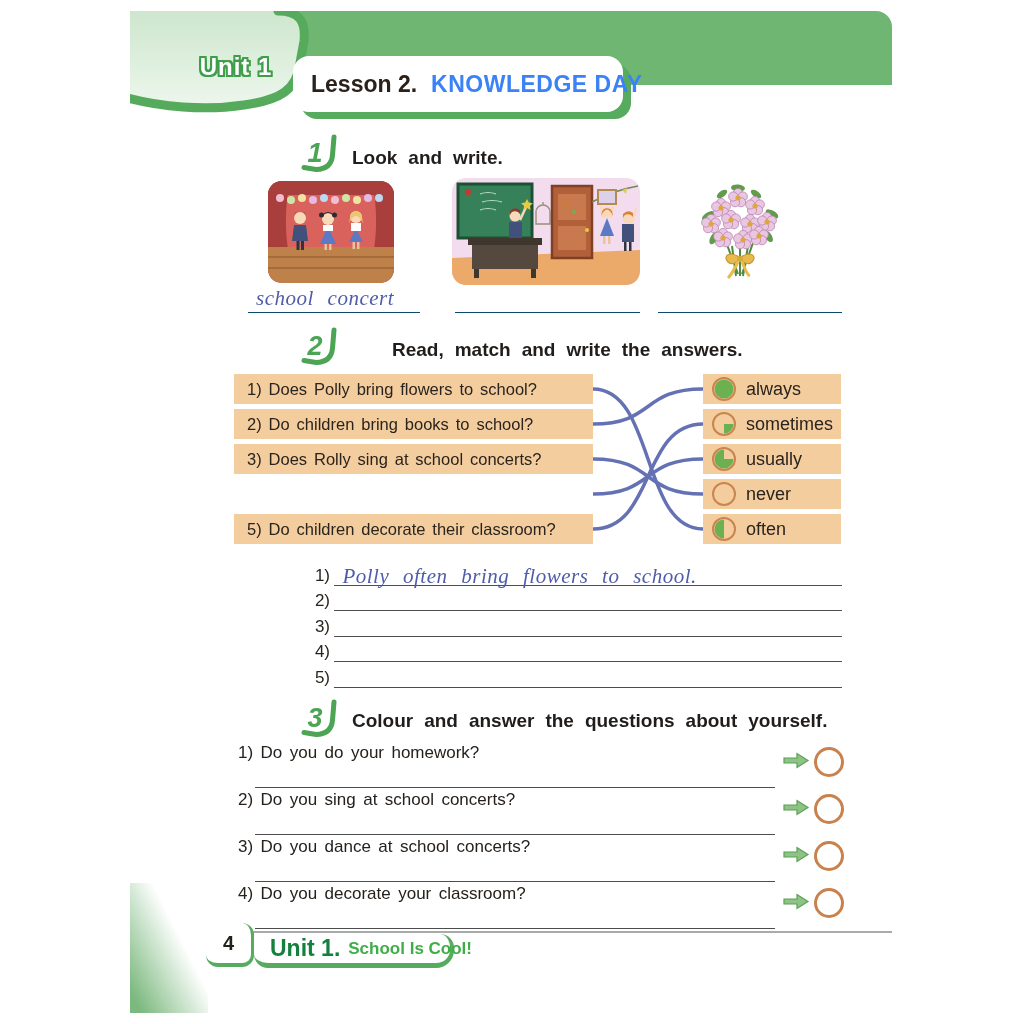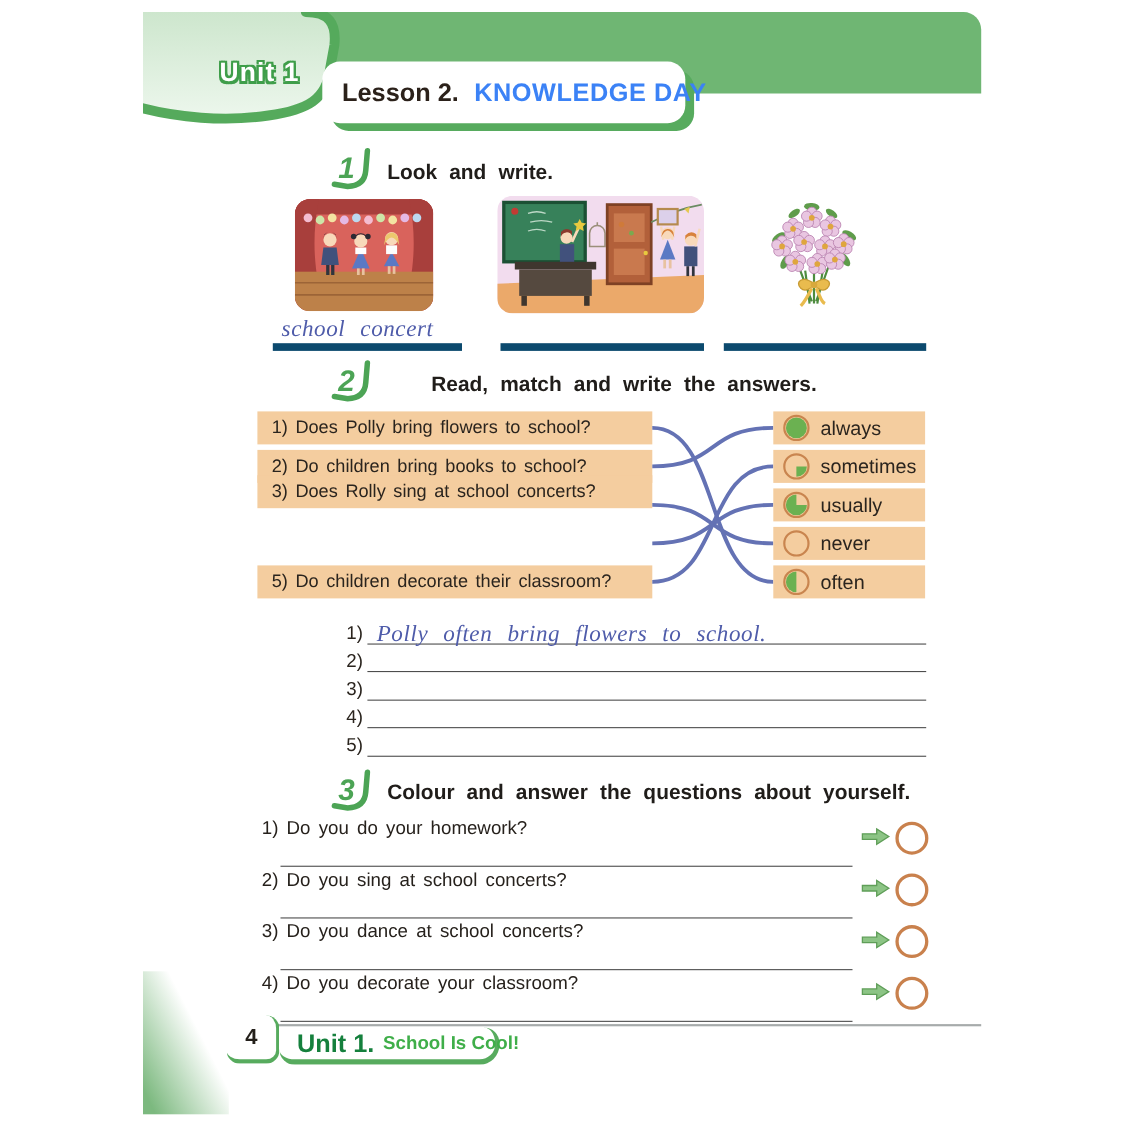--- a/index.html
+++ b/index.html
@@ -20,21 +20,21 @@
       display:flex;align-items:center;padding-left:18px;box-sizing:border-box;white-space:nowrap;}
   .lesson-label{font-size:23px;font-weight:bold;color:#2b211a;}
   .lesson-title{font-size:23px;font-weight:bold;color:#3b82f6;margin-left:14px;letter-spacing:.5px;}
 
   
   .marker{width:48px;height:42px;}
   .ex-head{font-size:19px;font-weight:bold;color:#201d1a;word-spacing:.3em;white-space:nowrap;}
 
   
   .pic{border-radius:12px;}
-  .ans-slot{border-bottom:7px solid #0c4a6e;height:26px;}
+  .ans-slot{border-bottom:1px solid #0c4a6e;height:26px;}
   .hand{font-family:"Liberation Serif",serif;font-style:italic;color:#4f5caa;
         font-size:21px;word-spacing:8px;letter-spacing:.5px;white-space:nowrap;}
 
   
   .q-box{left:234px;width:359px;height:30px;background:#f4cd9f;display:flex;align-items:center;
          padding-left:13px;box-sizing:border-box;font-size:16.5px;word-spacing:.14em;white-space:nowrap;}
   .o-box{left:703px;width:138px;height:30px;background:#f4cd9f;display:flex;align-items:center;
          padding-left:8px;box-sizing:border-box;font-size:18px;gap:9px;}
   .ansrow-num{width:30px;text-align:right;font-size:17px;display:inline-block;}
   .ans-line{border-bottom:1.6px solid #4d4d4d;height:22px;box-sizing:border-box;}
@@ -236,21 +236,21 @@
   <div class="abs ans-slot" style="left:658px;top:286px;width:184px;"></div>
 
   <svg class="abs marker" style="left:298px;top:327px;" viewBox="0 0 48 42">
     <path d="M36,3 L34.5,21 Q33.5,35 18,35.5 L6,33.5" stroke="#4ca455" stroke-width="5" fill="none" stroke-linecap="round"></path>
     <text x="17" y="28" font-size="27" font-style="italic" font-weight="bold" fill="#4ca455" text-anchor="middle">2</text>
   </svg>
   <div class="abs ex-head" style="left:352px;top:339px;margin-left:40px;">Read, match and write the answers.</div>
 
   <div class="abs q-box" style="top:374px;">1) Does Polly bring flowers to school?</div>
   <div class="abs q-box" style="top:409px;">2) Do children bring books to school?</div>
-  <div class="abs q-box" style="top:432px;">3) Does Rolly sing at school concerts?</div>
+  <div class="abs q-box" style="top:444px;">3) Does Rolly sing at school concerts?</div>
   <div class="abs q-box" style="top:514px;">5) Do children decorate their classroom?</div>
 
   <svg id="match-svg" class="abs" style="left:593px;top:374px;" width="110" height="175">
       <path d="M0,15 C62,15 48,155 110,155" fill="none" stroke="#6472b4" stroke-width="3.5" stroke-linecap="round"></path>
       <path d="M0,50 C62,50 48,15 110,15" fill="none" stroke="#6472b4" stroke-width="3.5" stroke-linecap="round"></path>
       <path d="M0,85 C62,85 48,120 110,120" fill="none" stroke="#6472b4" stroke-width="3.5" stroke-linecap="round"></path>
       <path d="M0,120 C62,120 48,85 110,85" fill="none" stroke="#6472b4" stroke-width="3.5" stroke-linecap="round"></path>
       <path d="M0,155 C62,155 48,50 110,50" fill="none" stroke="#6472b4" stroke-width="3.5" stroke-linecap="round"></path>
     </svg>
 

